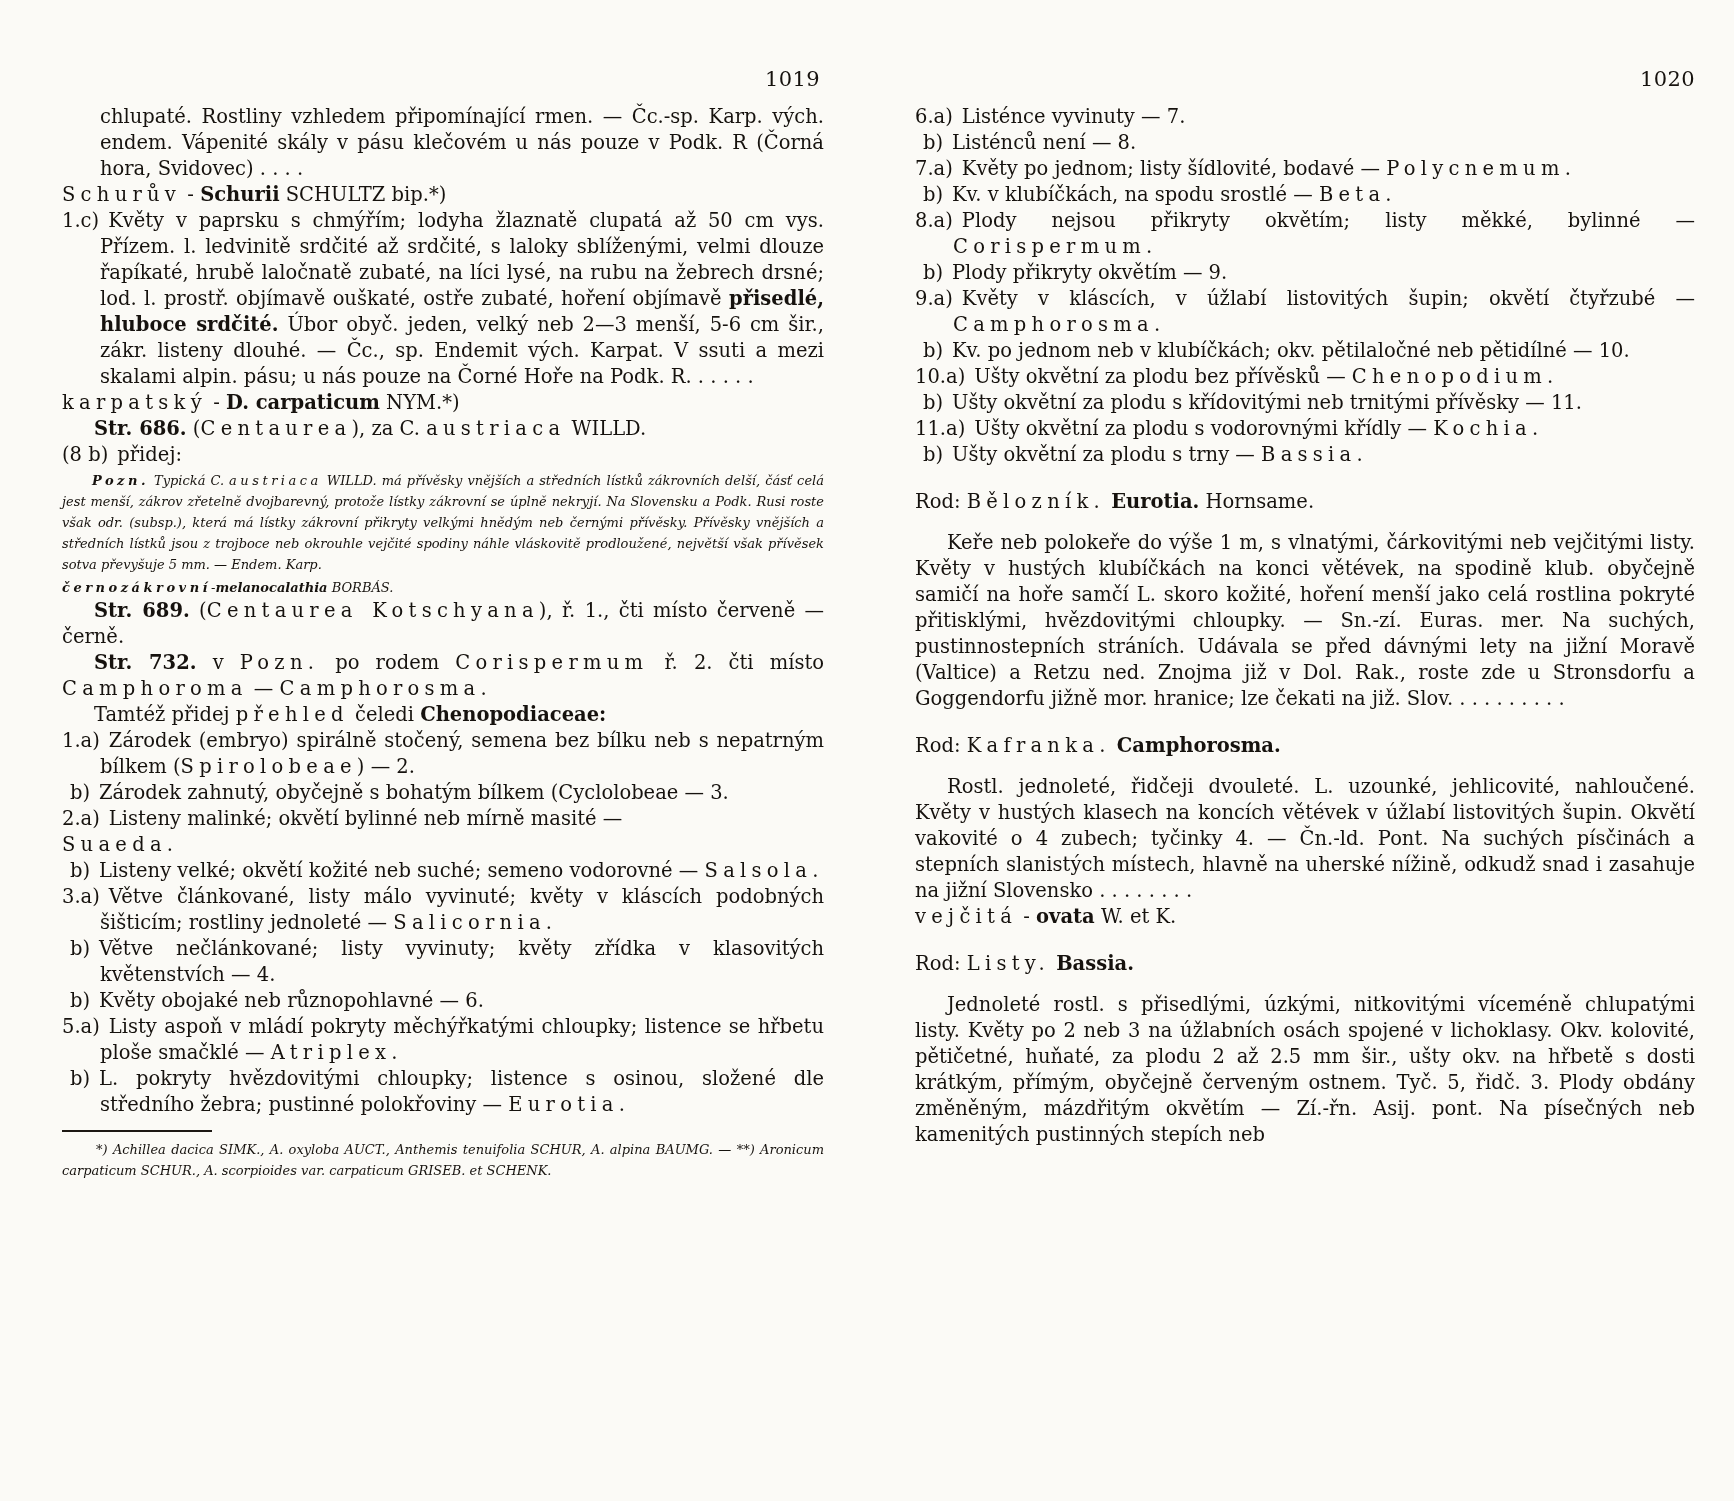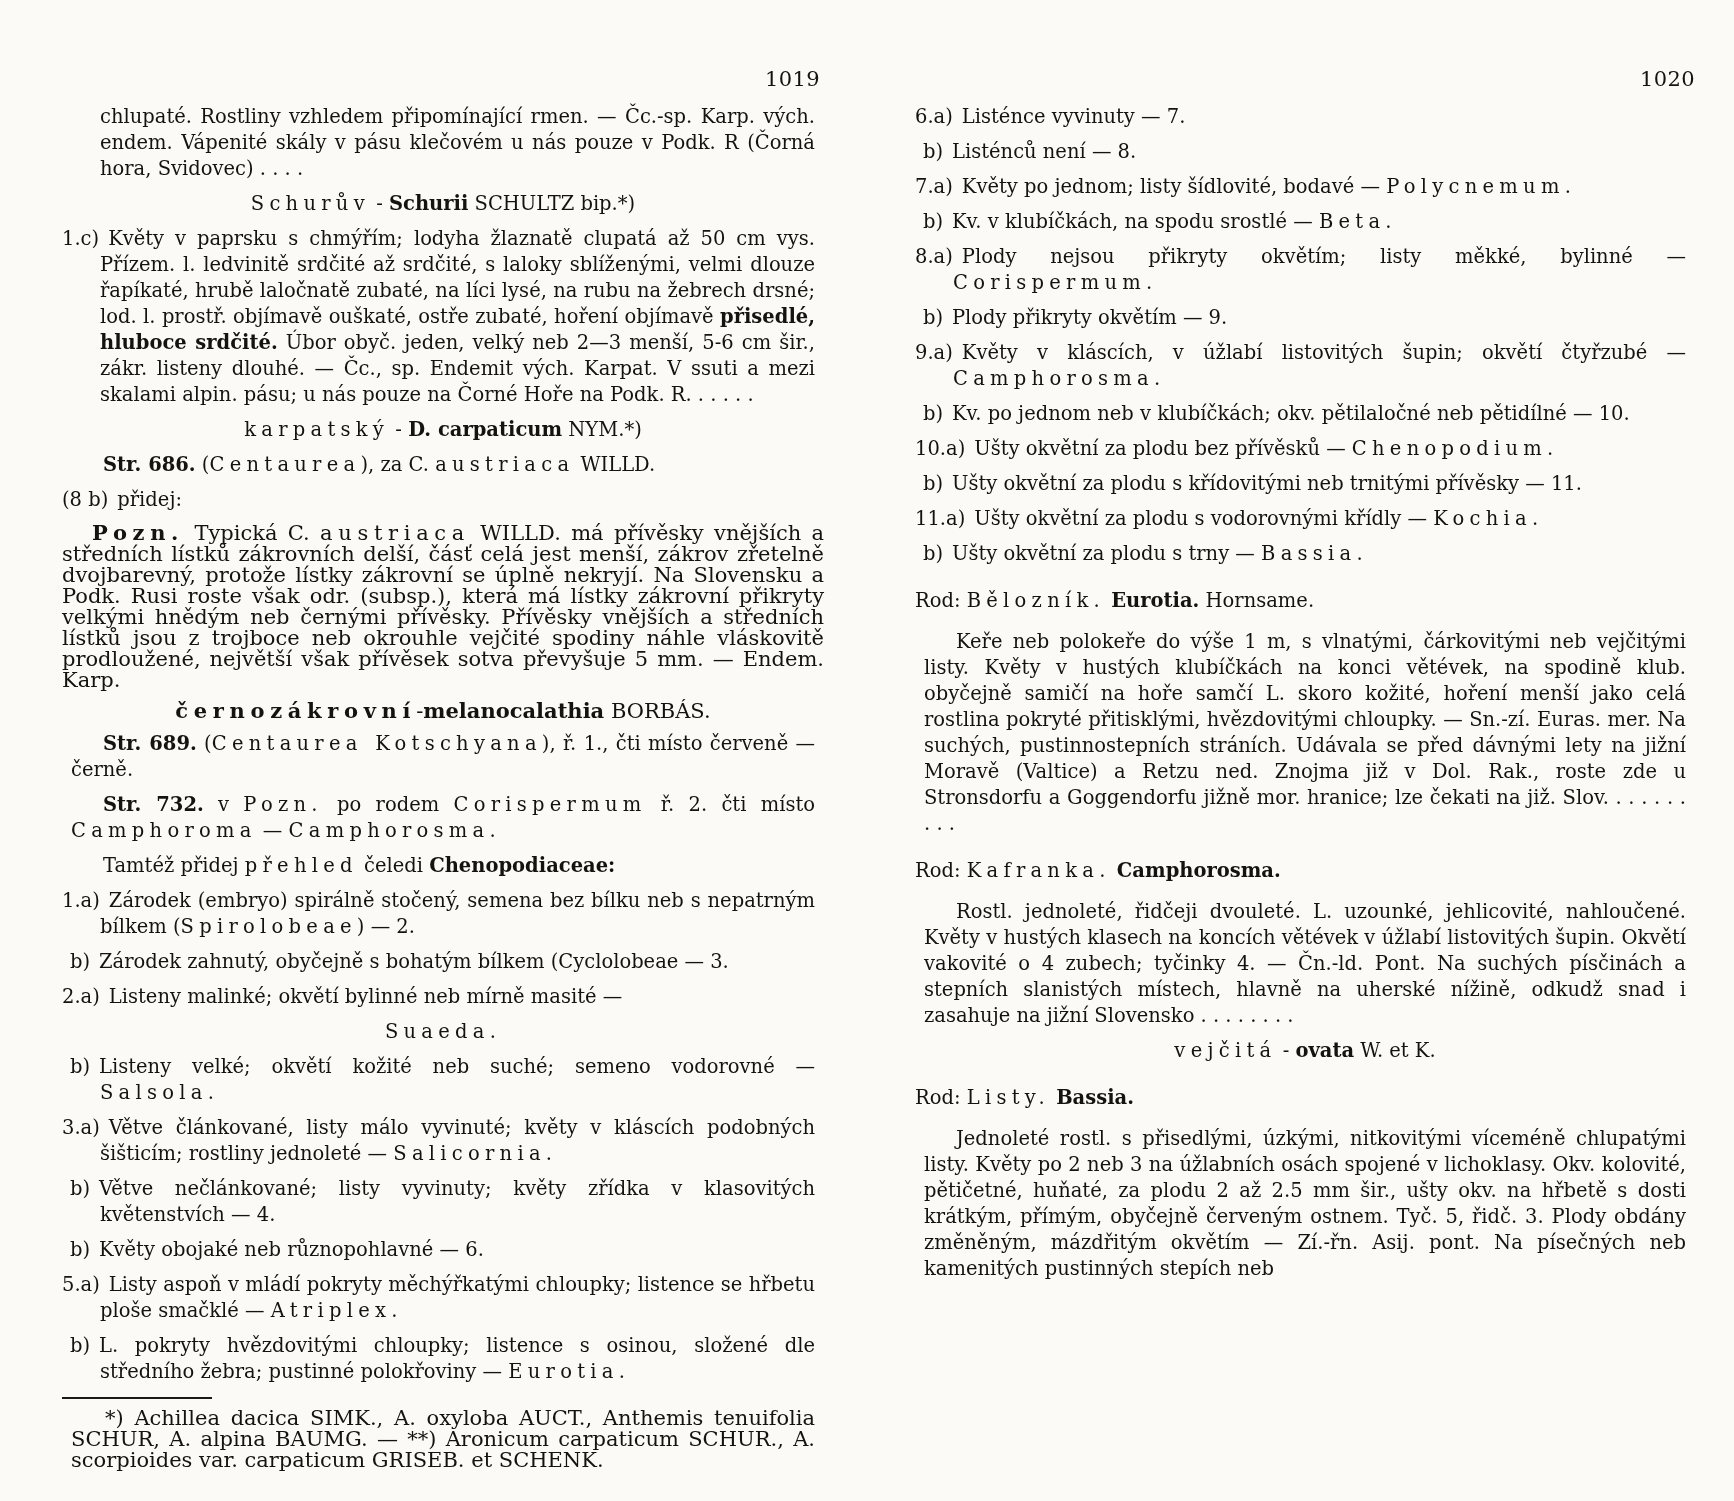--- a/index.html
+++ b/index.html
@@ -27,44 +27,45 @@
   .col-right { left: 915px; width: 780px; }
   .pageno {
     font-size: 21px;
     line-height: 26px;
     margin-bottom: 12px;
     letter-spacing: 0.02em;
   }
   .pageno-left  { text-align: right; padding-right: 4px; }
   .pageno-right { text-align: right;  padding-left: 8px; }
 
-  .blk { margin: 9px; }
+  .blk { margin: 0; }
   .para { text-indent: 32px; }
   .para.noindent { text-indent: 0; margin-left: 38px; }
   .key {
     margin-left: 38px;
     text-indent: -38px;
   }
   .marker {
     display: inline-block;
     min-width: 28px;
     margin-right: 9px;
     text-indent: 0;
     text-align: right;
     white-space: nowrap;
   }
-  .result { text-align: center; text-indent: 0; }
+  .result { text-align: left; text-indent: 0; }
   .heading {
     text-align: left;
     text-indent: 0;
     margin: 21px 0 15px 0;
   }
   .small, .note, .footnote {
-    font-size: 21px;
+    font-size: 13px;
     line-height: 21px;
+    font-style: italic;
   }
   .note { text-indent: 30px; margin: 2px 0; }
   .footnote { text-indent: 34px; }
   .rule {
     height: 0;
     border-top: 2.5px solid #1d1813;
     width: 150px;
     margin: 12px 0 7px 0;
   }
   .b  { font-weight: bold; }

